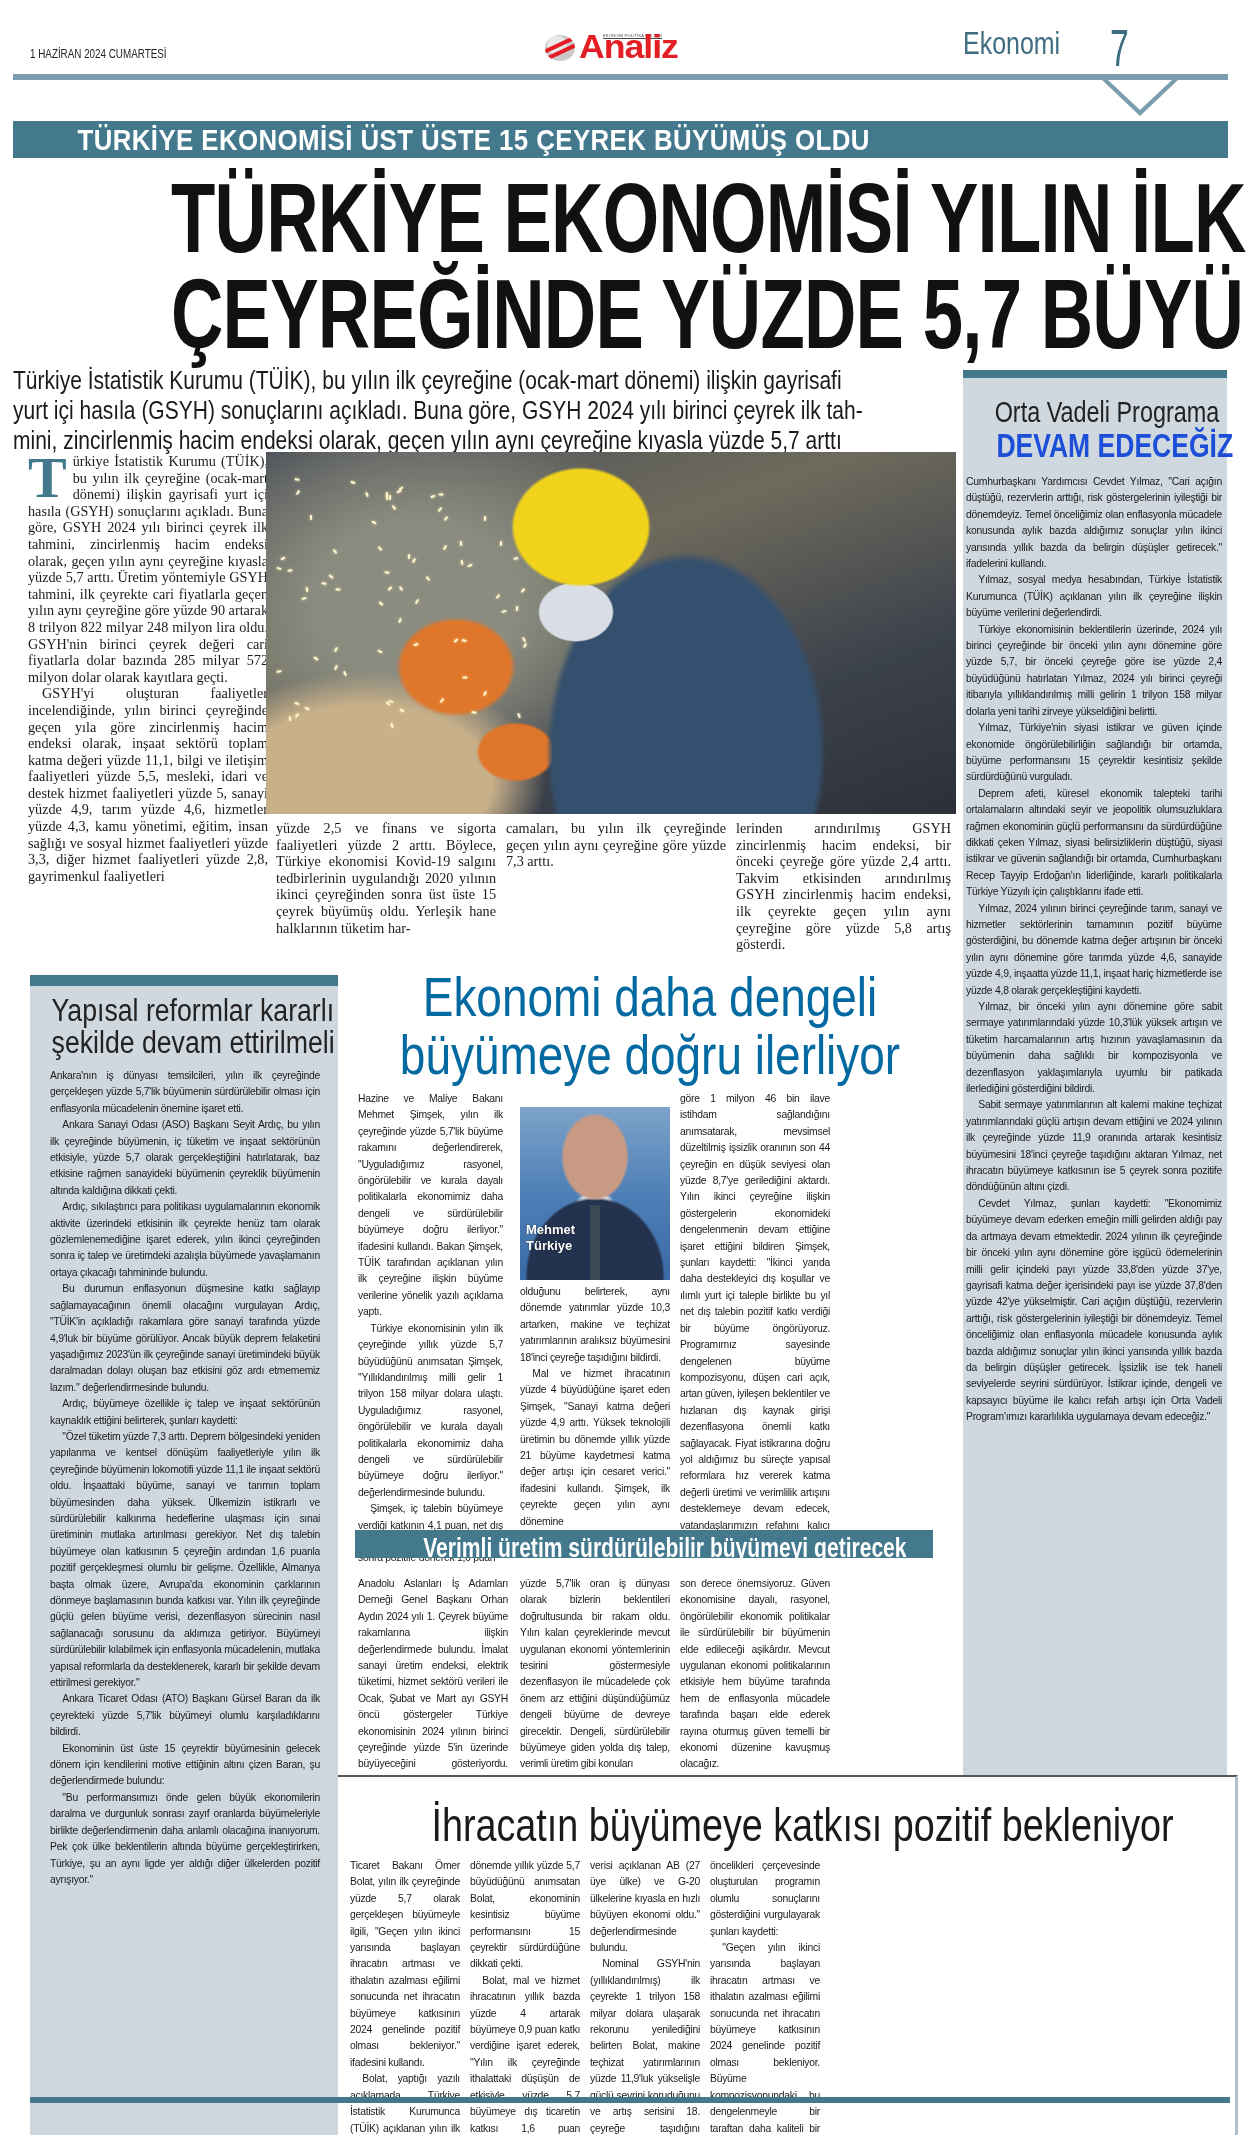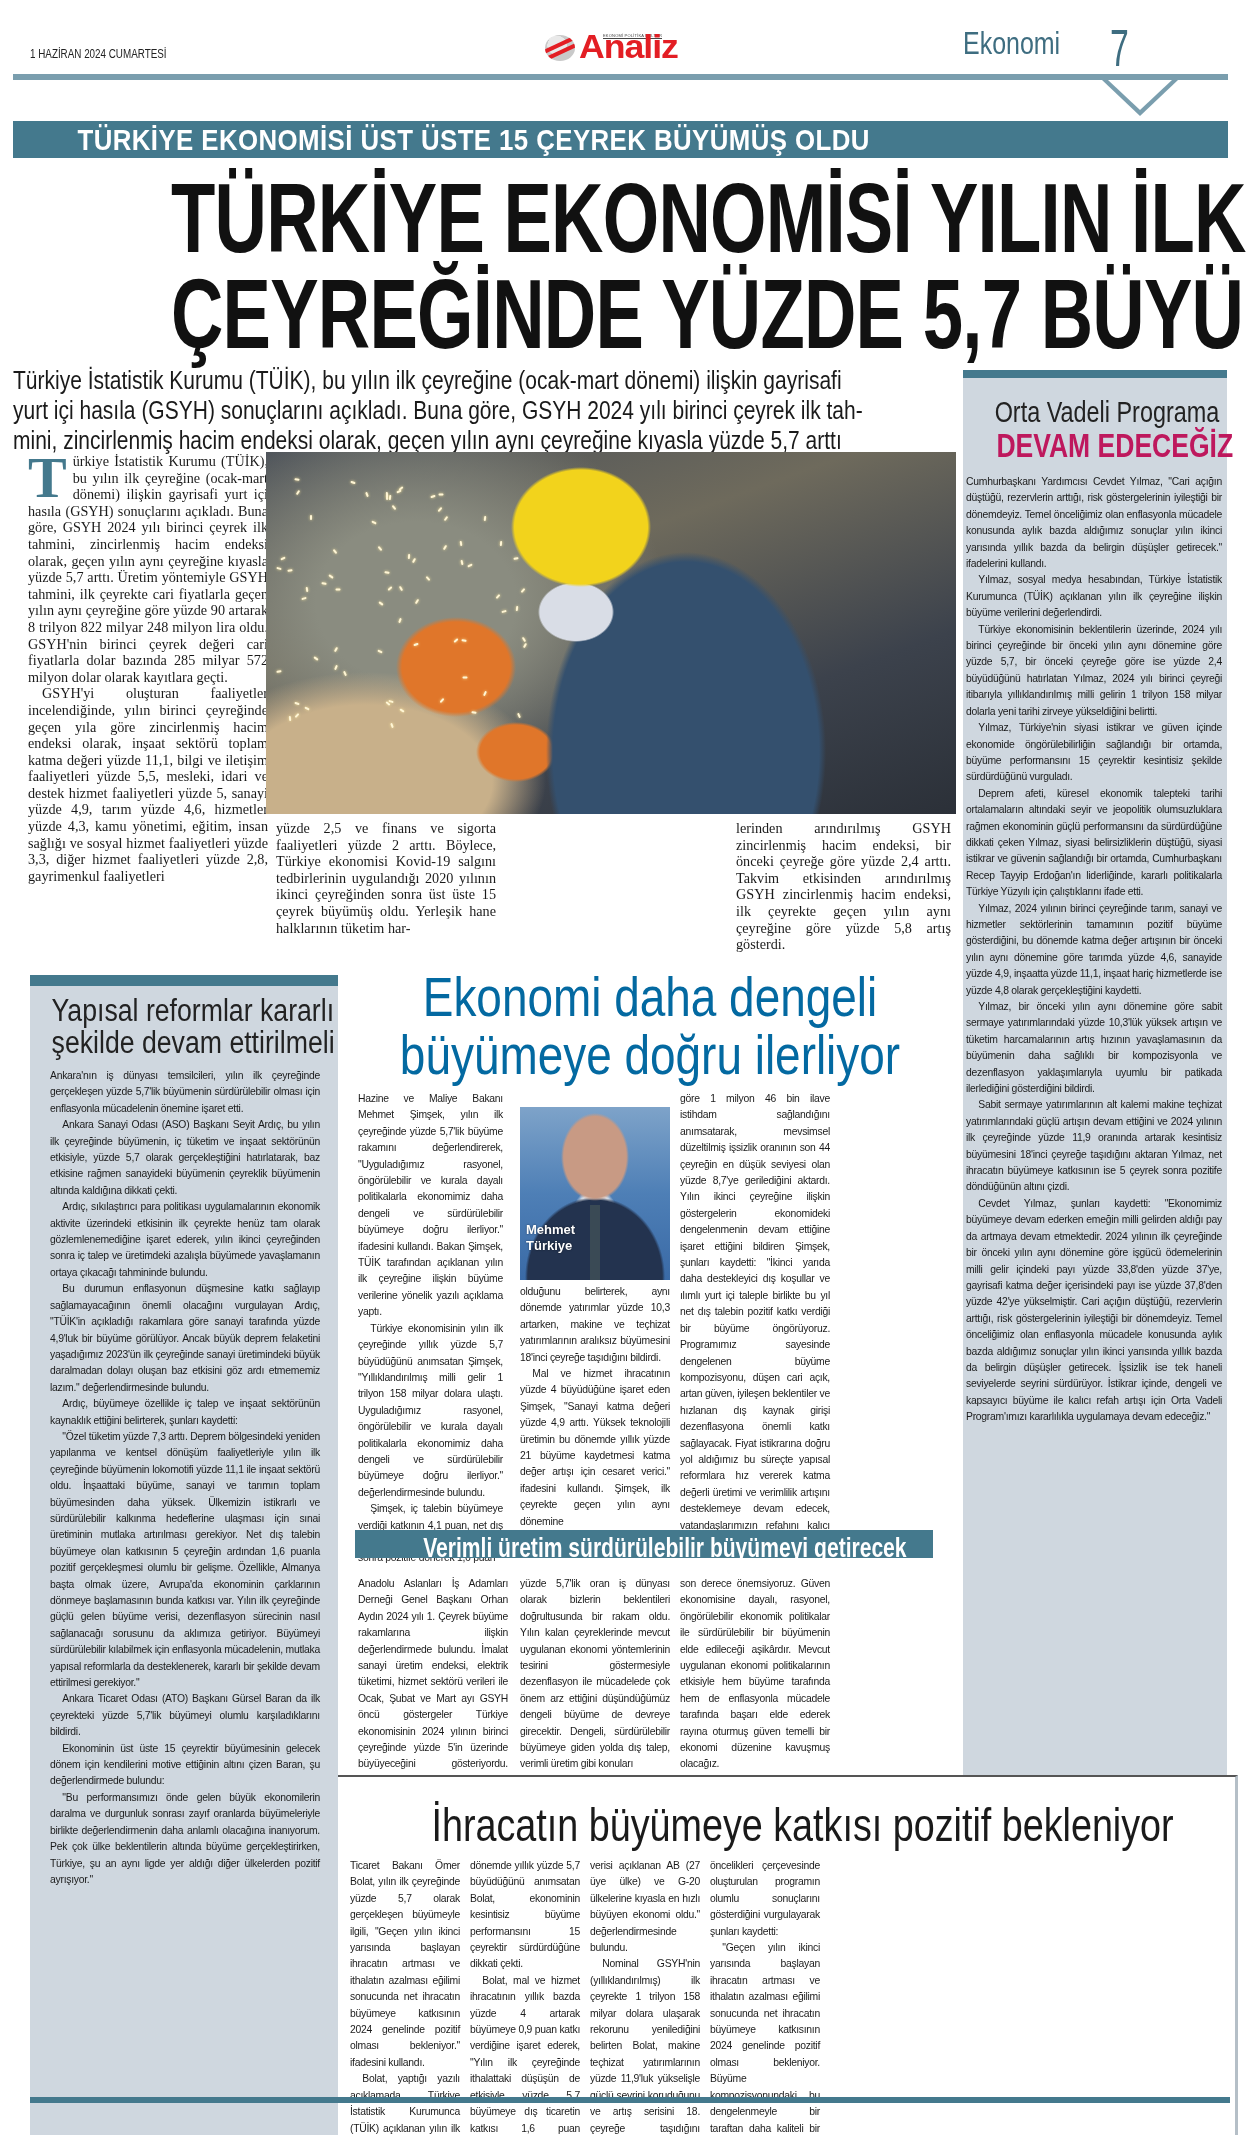--- a/index.html
+++ b/index.html
@@ -54,21 +54,21 @@
   .spark { position:absolute; width:2px; height:5px; background:#fff6d6; border-radius:1px; box-shadow:0 0 3px #ffe9a0; }
   .col-b { left: 276px; top: 820px; width: 220px; }
   .col-c { left: 506px; top: 820px; width: 220px; }
   .col-d { left: 736px; top: 820px; width: 215px; }
 
   
   .side { left: 963px; top: 370px; width: 264px; height: 1548px; background: #cfd7df; }
   .side-bar { left: 963px; top: 370px; width: 264px; height: 8px; background: #44798d; }
   .side-title1 { left: 963px; top: 395px; width: 264px; text-align:center; font-size: 30px; color:#222; }
   .side-title1 span, .side-title2 span { display:inline-block; transform: scaleX(0.78); white-space:nowrap; }
-  .side-title2 { left: 963px; top: 426px; width: 264px; text-align:center; font-size: 34px; font-weight:900; color:#be185d; }
+  .side-title2 { left: 963px; top: 426px; width: 264px; text-align:center; font-size: 34px; font-weight:900; color:#1d4ed8; }
   .side-body { left: 966px; top: 473px; width: 256px; }
 
   
   .lbox { left: 30px; top: 975px; width: 308px; height: 1187px; background: #cfd7df; }
   .lbox-bar { left: 30px; top: 975px; width: 308px; height: 11px; background: #44798d; }
   .lbox-title { left: 30px; top: 995px; width: 308px; text-align:center; font-size: 31px; line-height: 32px; color:#222; }
   .lbox-title span { display:block; transform: scaleX(0.86); white-space:nowrap; }
   .lbox-body { left: 50px; top: 1067px; width: 270px; }
 
   
@@ -200,20 +200,21 @@
     <div class="spark" style="left: 257.62px; top: 191.3px; transform: rotate(27.7415deg);"></div>
     <div class="spark" style="left: 179.228px; top: 63.8315px; transform: rotate(36.0216deg);"></div>
     <div class="spark" style="left: 141.924px; top: 101.872px; transform: rotate(3.88503deg);"></div>
     <div class="spark" style="left: 249.875px; top: 153.755px; transform: rotate(6.33179deg);"></div>
     <div class="spark" style="left: 107.247px; top: 67.8138px; transform: rotate(118.362deg);"></div>
   </div>
 <div class="abs col-b serif">
     <p style="text-indent:0">yüzde 2,5 ve finans ve sigorta faaliyetleri yüzde 2 arttı. Böylece, Türkiye ekonomisi Kovid-19 salgını tedbirlerinin uygulandığı 2020 yılının ikinci çeyreğinden sonra üst üste 15 çeyrek büyümüş oldu. Yerleşik hane halklarının tüketim har-</p>
   </div>
 <div class="abs col-c serif">
+  <p style="text-indent:0">camaları, bu yılın ilk çeyreğinde geçen yılın aynı çeyreğine göre yüzde 7,3 arttı.</p>
 </div>
 <div class="abs col-d serif">
     <p style="text-indent:0">lerinden arındırılmış GSYH zincirlenmiş hacim endeksi, bir önceki çeyreğe göre yüzde 2,4 arttı. Takvim etkisinden arındırılmış GSYH zincirlenmiş hacim endeksi, ilk çeyrekte geçen yılın aynı çeyreğine göre yüzde 5,8 artış gösterdi.</p>
   </div>
 
 <div class="abs side"></div>
 <div class="abs side-bar"></div>
 <div class="abs side-title1"><span>Orta Vadeli Programa</span></div>
 <div class="abs side-title2"><span>DEVAM EDECEĞİZ</span></div>
 <div class="abs side-body sans" style="width: 290.909px; transform: scaleX(0.88); transform-origin: left top;">

